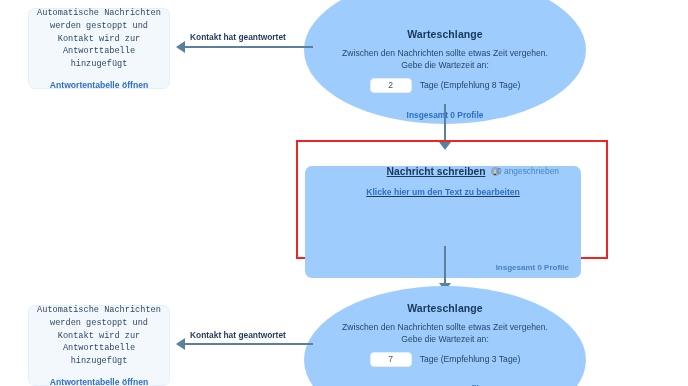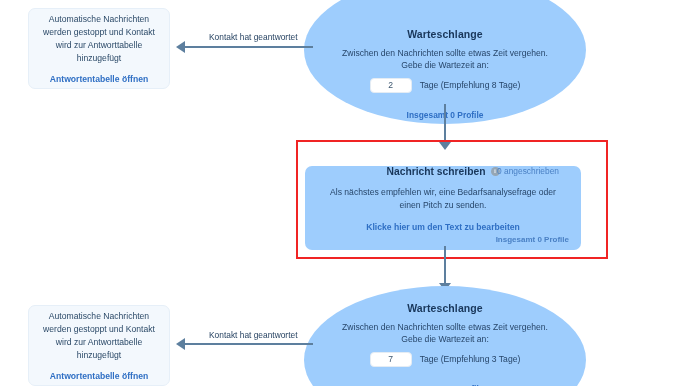--- a/index.html
+++ b/index.html
@@ -86,20 +86,21 @@
     display: flex;
     flex-direction: column;
     align-items: center;
     justify-content: center;
   }
   .sidebox .sb-text {
     font-size: 8.6px;
     line-height: 1.5;
     color: #2c4a68;
     padding: 0 8px;
+    font-family: Liberation Mono, monospace;
   }
   .sidebox .sb-link {
     margin-top: 9px;
     font-size: 8.6px;
     color: #2f6fc4;
     font-weight: bold;
     text-decoration: none;
   }
 
   
@@ -191,23 +192,22 @@
     position: absolute;
     width: 0; height: 0;
     border-top: 6px solid transparent;
     border-bottom: 6px solid transparent;
     border-right: 9px solid #5d7f9e;
   }
   .conn-label {
     position: absolute;
     font-size: 8.4px;
     color: #1f3c5c;
-    font-weight: normal;
+    font-weight: bold;
     white-space: nowrap;
-    margin-left: 19px;
   }
 </style>
 </head>
 <body>
 
 <div id="canvas">
 
   <div class="node ellipse" style="left:304px; top:-24px; width:282px; height:148px; padding-top:26px;">
     <div style="margin-top:26px;" class="e-title">Warteschlange</div>
     <div class="e-sub" style="margin-top:7px;">Zwischen den Nachrichten sollte etwas Zeit vergehen.</div>
@@ -228,27 +228,26 @@
   <div class="node sidebox" style="left:28px; top:8px; width:142px; height:81px;">
     <div class="sb-text">Automatische Nachrichten werden gestoppt und Kontakt wird zur Antworttabelle hinzugefügt</div>
     <a href="#" class="sb-link">Antwortentabelle öffnen</a>
   </div>
 
   <div class="conn-line-v" style="left:444px; top:104px; height:40px;"></div>
   <div class="conn-arrow-down" style="left:439px; top:142px;"></div>
 
   <div class="node redbox" style="left:296px; top:140px; width:312px; height:119px;"></div>
 
-  <div class="node msgcard" style="left:305px; top:154px; width:276px; height:84px;">
+  <div class="node msgcard" style="left:305px; top:154px; width:276px; height:112px;text-decoration:underline;">
     <div class="msg-head" style="margin-top:12px;">
       <span class="msg-title">Nachricht schreiben</span>
       <span class="info-icon">i</span>
       <span class="msg-count">0 angeschrieben</span>
     </div>
-    <div class="msg-body" style="margin-top:9px;">Als nächstes empfehlen wir, eine Bedarfsanalysefrage oder einen Pitch zu senden.</div>
     <a href="#" class="msg-edit" style="margin-top:10px;">Klicke hier um den Text zu bearbeiten</a>
     <span class="msg-total">Insgesamt 0 Profile</span>
   </div>
 
   <div class="conn-line-v" style="left:444px; top:246px; height:40px;"></div>
   <div class="conn-arrow-down" style="left:439px; top:283px;"></div>
 
   <div class="node ellipse" style="left:304px; top:286px; width:282px; height:148px;">
     <div class="e-title" style="margin-top:16px;">Warteschlange</div>
     <div class="e-sub" style="margin-top:7px;">Zwischen den Nachrichten sollte etwas Zeit vergehen.</div>

